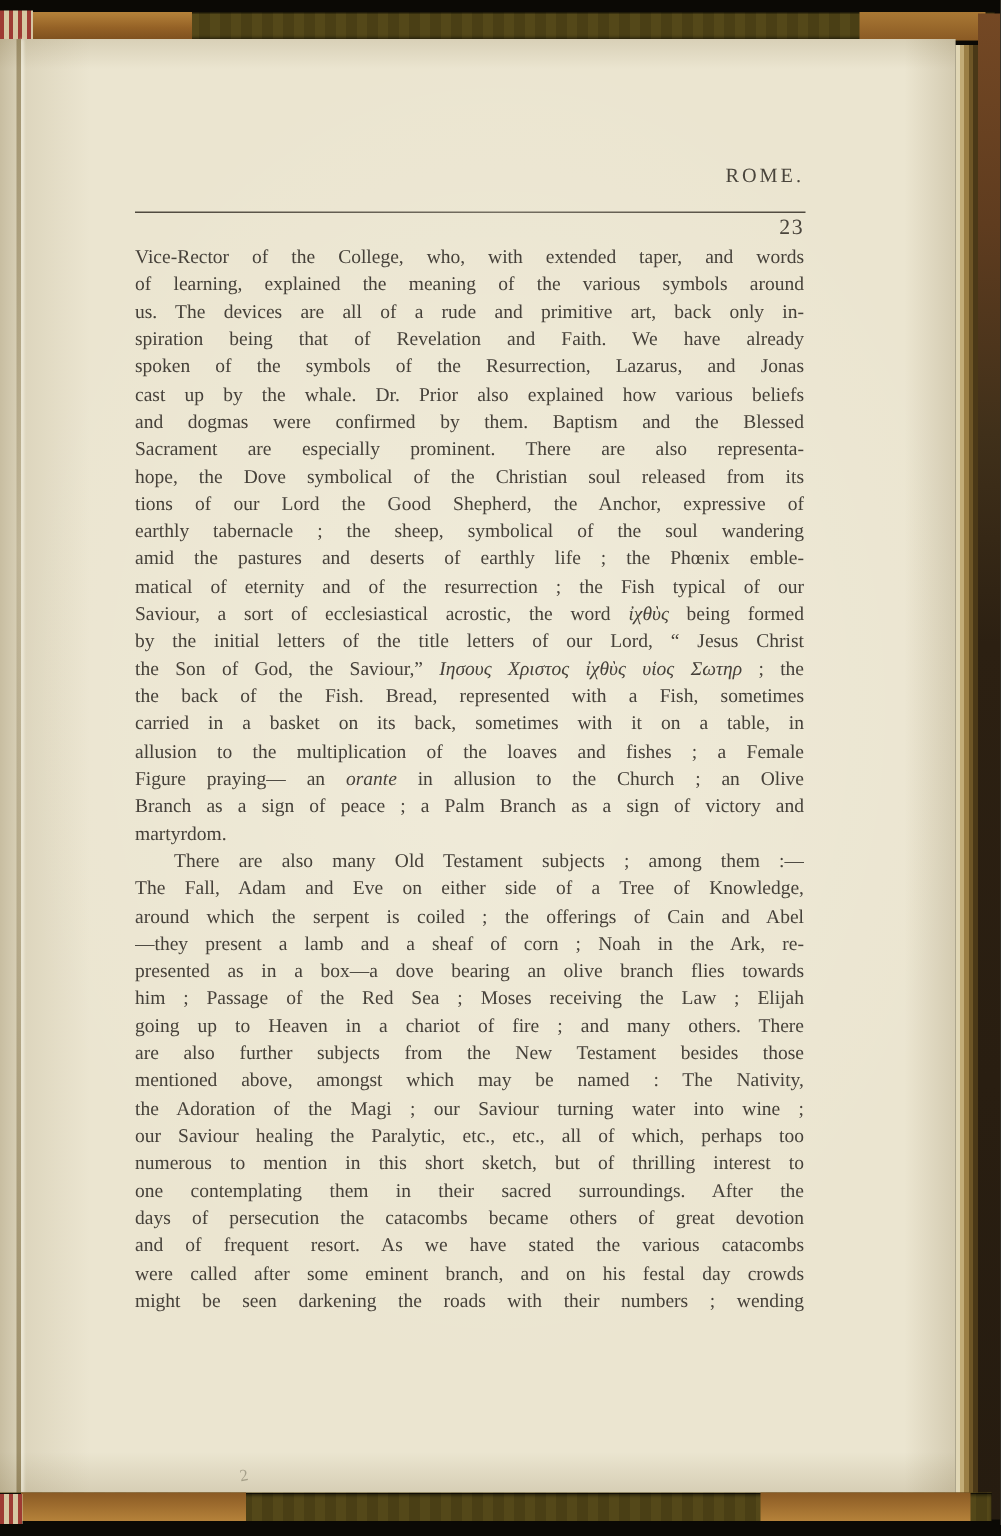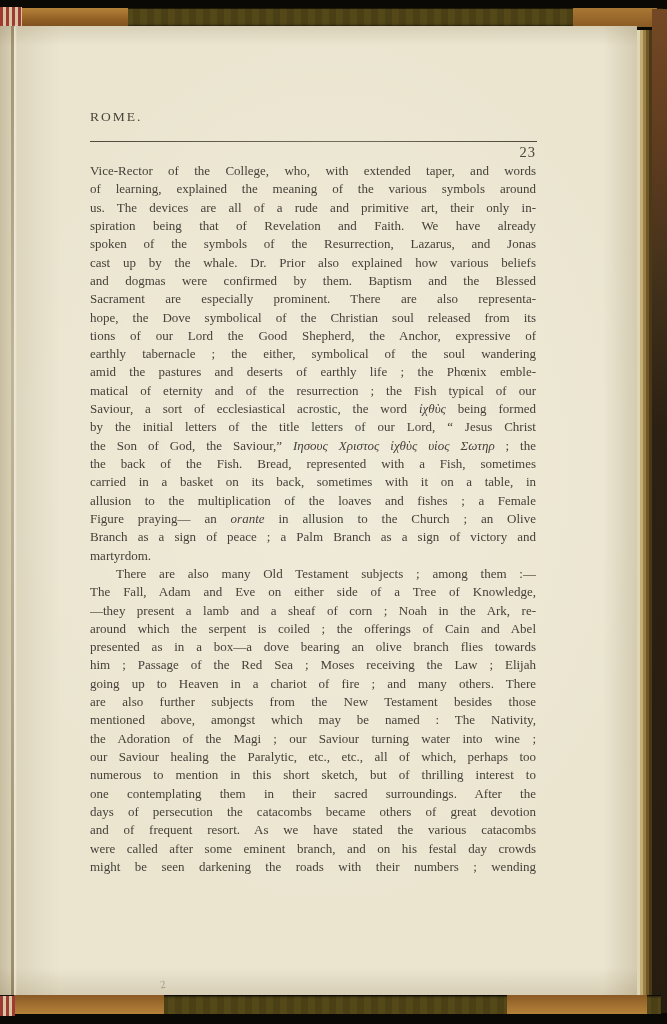--- a/index.html
+++ b/index.html
@@ -40,21 +40,21 @@
       radial-gradient(ellipse 420px 560px at 52% 46%,rgba(255,255,248,.25) 0,rgba(255,255,248,0) 80%);
   }
   .crease{
     position:absolute;left:11px;top:0;height:100%;width:3px;
     background:linear-gradient(180deg,rgba(105,85,38,.50) 0,rgba(105,85,38,.22) 35%,rgba(105,85,38,.30) 60%,rgba(105,85,38,.55) 100%);
     box-shadow:2px 0 2px rgba(255,255,245,.5);
   }
   
   .runhead{position:absolute;left:90px;top:83px;width:446px;height:18px;color:#4a453c;}
   .runhead .title{
-    position:absolute;left:0;right:0;text-align:left;
+    position:absolute;left:0;right:0;text-align:right;
     font-size:13.5px;letter-spacing:2px;
   }
   .runhead .pagenum{position:absolute;right:0;top:-1px;font-size:14.5px;letter-spacing:1px;margin-top:36px;}
   .rule{
     position:absolute;left:90px;top:115px;width:447px;height:1.4px;
     background:linear-gradient(90deg,rgba(70,64,54,.95),rgba(70,64,54,.72) 55%,rgba(70,64,54,.95));
   }
   
   .text-block{
     position:absolute;left:90px;top:136px;width:446px;
@@ -96,46 +96,46 @@
     <div class="runhead">
       <span class="title">ROME.</span>
       <span class="pagenum">23</span>
     </div>
     <div class="rule"></div>
 
     <div class="text-block">
         <div class="paragraph">
           <div class="line"><span>Vice-Rector of the College, who, with extended taper, and words</span></div>
           <div class="line"><span>of learning, explained the meaning of the various symbols around</span></div>
-          <div class="line"><span>us. The devices are all of a rude and primitive art, their only in-</span></div>
+          <div class="line"><span>us. The devices are all of a rude and primitive art, back only in-</span></div>
           <div class="line"><span>spiration being that of Revelation and Faith. We have already</span></div>
           <div class="line"><span>spoken of the symbols of the Resurrection, Lazarus, and Jonas</span></div>
           <div class="line"><span>cast up by the whale. Dr. Prior also explained how various beliefs</span></div>
           <div class="line"><span>and dogmas were confirmed by them. Baptism and the Blessed</span></div>
           <div class="line"><span>Sacrament are especially prominent. There are also representa-</span></div>
           <div class="line"><span>hope, the Dove symbolical of the Christian soul released from its</span></div>
           <div class="line"><span>tions of our Lord the Good Shepherd, the Anchor, expressive of</span></div>
-          <div class="line"><span>earthly tabernacle ; the either, symbolical of the soul wandering</span></div>
+          <div class="line"><span>earthly tabernacle ; the sheep, symbolical of the soul wandering</span></div>
           <div class="line"><span>amid the pastures and deserts of earthly life ; the Phœnix emble-</span></div>
           <div class="line"><span>matical of eternity and of the resurrection ; the Fish typical of our</span></div>
           <div class="line"><span>Saviour, a sort of ecclesiastical acrostic, the word </span><span class="it">ἰχθὺς</span><span> being formed</span></div>
           <div class="line"><span>by the initial letters of the title letters of our Lord, “ Jesus Christ</span></div>
           <div class="line"><span>the Son of God, the Saviour,” </span><span class="it">Ιησους Χριστος ἰχθὺς υἱος Σωτηρ</span><span> ; the</span></div>
           <div class="line"><span>the back of the Fish. Bread, represented with a Fish, sometimes</span></div>
           <div class="line"><span>carried in a basket on its back, sometimes with it on a table, in</span></div>
           <div class="line"><span>allusion to the multiplication of the loaves and fishes ; a Female</span></div>
           <div class="line"><span>Figure praying— an </span><span class="it">orante</span><span> in allusion to the Church ; an Olive</span></div>
           <div class="line"><span>Branch as a sign of peace ; a Palm Branch as a sign of victory and</span></div>
           <div class="line last"><span>martyrdom.</span></div>
         </div>
         <div class="paragraph">
           <div class="line indent"><span>There are also many Old Testament subjects ; among them :—</span></div>
           <div class="line"><span>The Fall, Adam and Eve on either side of a Tree of Knowledge,</span></div>
+          <div class="line"><span>around which the serpent is coiled ; the offerings of Cain and Abel</span></div>
           <div class="line"><span>—they present a lamb and a sheaf of corn ; Noah in the Ark, re-</span></div>
-          <div class="line"><span>around which the serpent is coiled ; the offerings of Cain and Abel</span></div>
           <div class="line"><span>presented as in a box—a dove bearing an olive branch flies towards</span></div>
           <div class="line"><span>him ; Passage of the Red Sea ; Moses receiving the Law ; Elijah</span></div>
           <div class="line"><span>going up to Heaven in a chariot of fire ; and many others. There</span></div>
           <div class="line"><span>are also further subjects from the New Testament besides those</span></div>
           <div class="line"><span>mentioned above, amongst which may be named : The Nativity,</span></div>
           <div class="line"><span>the Adoration of the Magi ; our Saviour turning water into wine ;</span></div>
           <div class="line"><span>our Saviour healing the Paralytic, etc., etc., all of which, perhaps too</span></div>
           <div class="line"><span>numerous to mention in this short sketch, but of thrilling interest to</span></div>
           <div class="line"><span>one contemplating them in their sacred surroundings. After the</span></div>
           <div class="line"><span>days of persecution the catacombs became others of great devotion</span></div>

